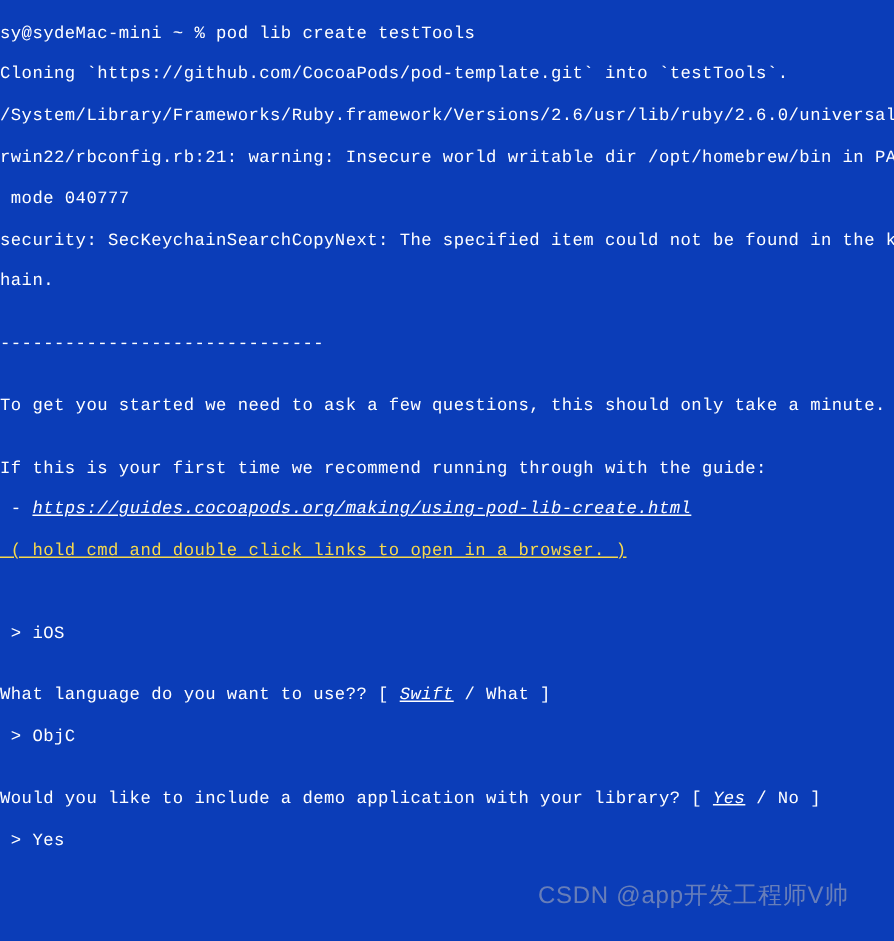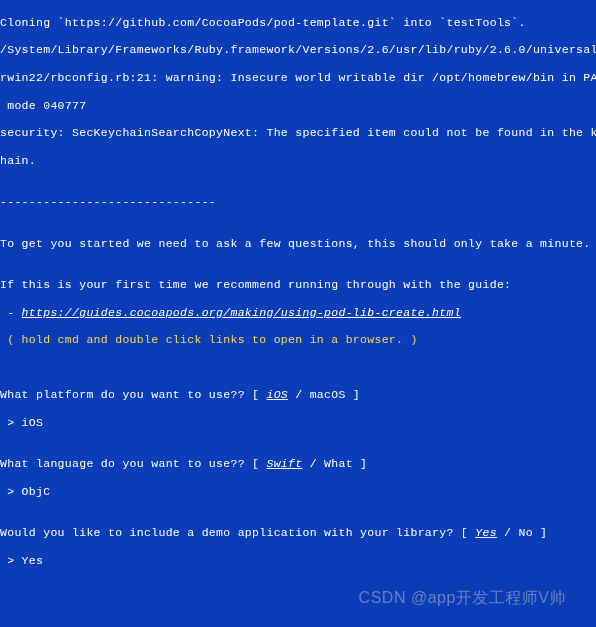--- a/index.html
+++ b/index.html
@@ -25,54 +25,55 @@
     }
     .line {
       display: block;
     }
     .underline {
       text-decoration: underline;
       font-style: italic;
     }
     .yellow {
       color: #f7d94c;
+      text-decoration: underline;
     }
     .watermark {
       position: absolute;
       bottom: 20px;
       right: 30px;
       color: rgba(180, 180, 185, 0.55);
       font-family: "Helvetica Neue", Arial, sans-serif;
       font-size: 16px;
       letter-spacing: 0.5px;
       pointer-events: none;
       margin-top: 22px;
     }
   </style>
 </head>
 <body>
 
 <div class="terminal">
+<span class="line">sy@sydeMac-mini ~ % pod lib create testTools</span>
 <span class="line">Cloning `https://github.com/CocoaPods/pod-template.git` into `testTools`.</span>
 <span class="line">/System/Library/Frameworks/Ruby.framework/Versions/2.6/usr/lib/ruby/2.6.0/universal-da</span>
 <span class="line">rwin22/rbconfig.rb:21: warning: Insecure world writable dir /opt/homebrew/bin in PATH,</span>
 <span class="line"> mode 040777</span>
 <span class="line">security: SecKeychainSearchCopyNext: The specified item could not be found in the keyc</span>
 <span class="line">hain.</span>
 <span class="line"></span>
 <span class="line">------------------------------</span>
 <span class="line"></span>
 <span class="line">To get you started we need to ask a few questions, this should only take a minute.</span>
 <span class="line"></span>
 <span class="line">If this is your first time we recommend running through with the guide:</span>
 <span class="line"><span> - </span><span class="underline">https://guides.cocoapods.org/making/using-pod-lib-create.html</span></span>
 <span class="line yellow"> ( hold cmd and double click links to open in a browser. )</span>
 <span class="line"></span>
 <span class="line"></span>
-<span class="line"><span>What platform do you want to use?? [ </span><span class="underline">iOS</span><span> / macOS ]</span></span>
 <span class="line"><span> &gt; </span><span>iOS</span></span>
 <span class="line"></span>
 <span class="line"><span>What language do you want to use?? [ </span><span class="underline">Swift</span><span> / What ]</span></span>
 <span class="line"><span> &gt; </span><span>ObjC</span></span>
 <span class="line"></span>
 <span class="line"><span>Would you like to include a demo application with your library? [ </span><span class="underline">Yes</span><span> / No ]</span></span>
 <span class="line"><span> &gt; </span><span>Yes</span></span>
 <span class="line"></span>
 
 

